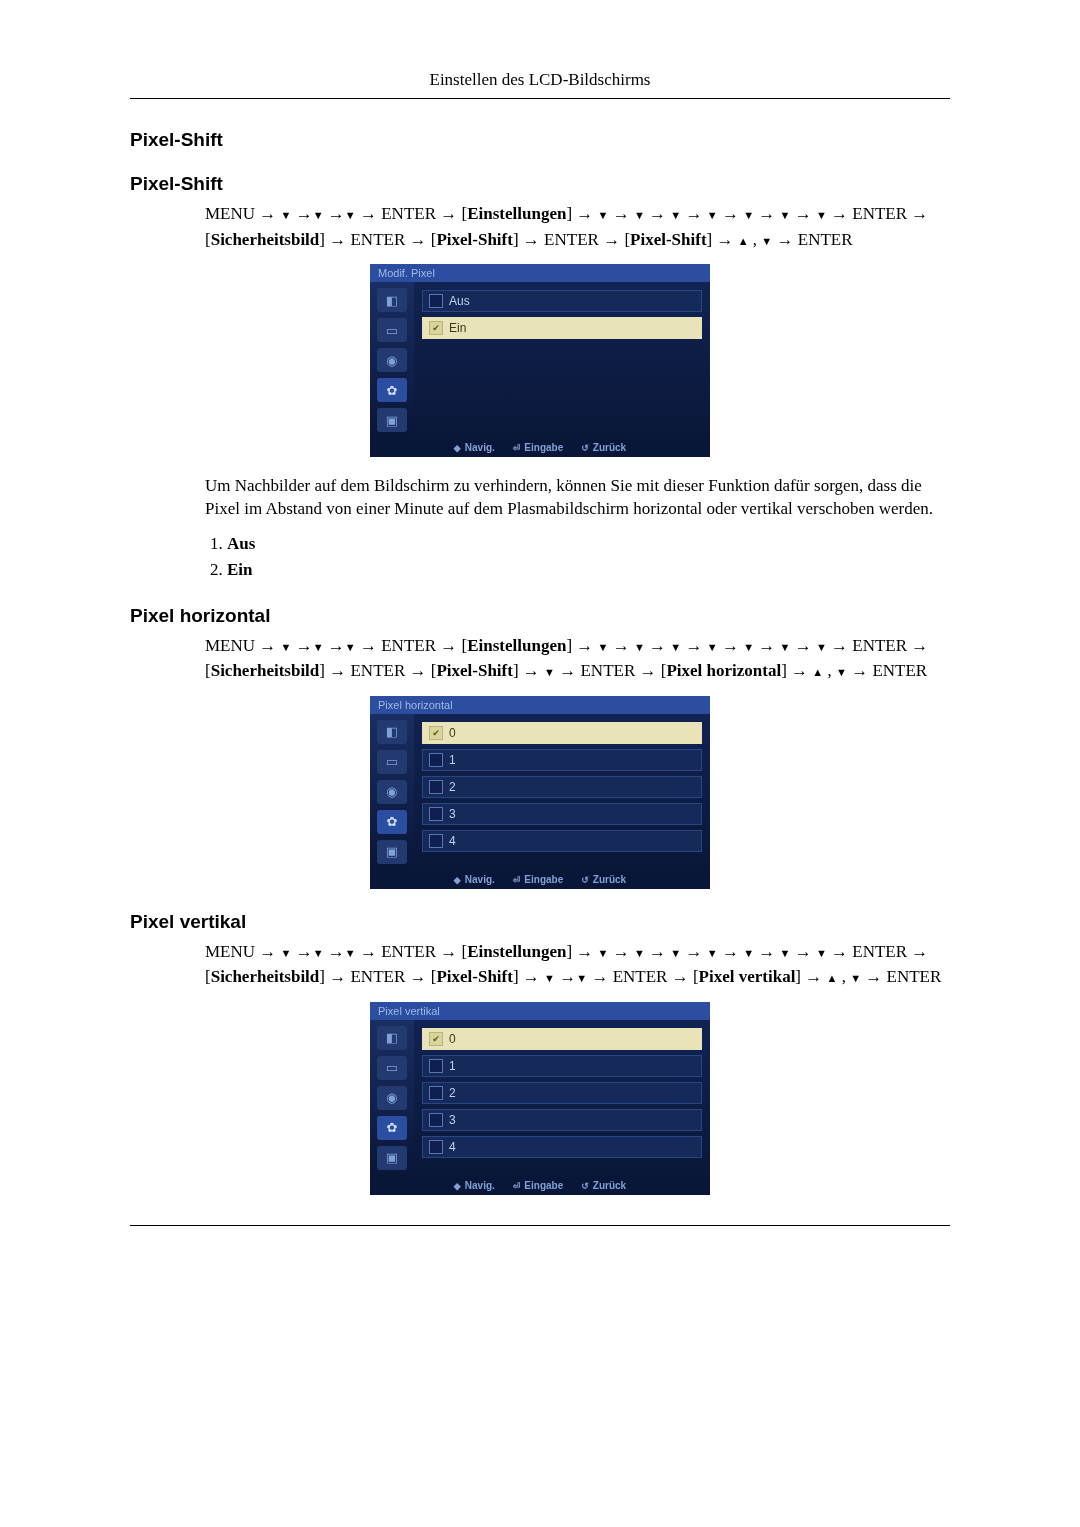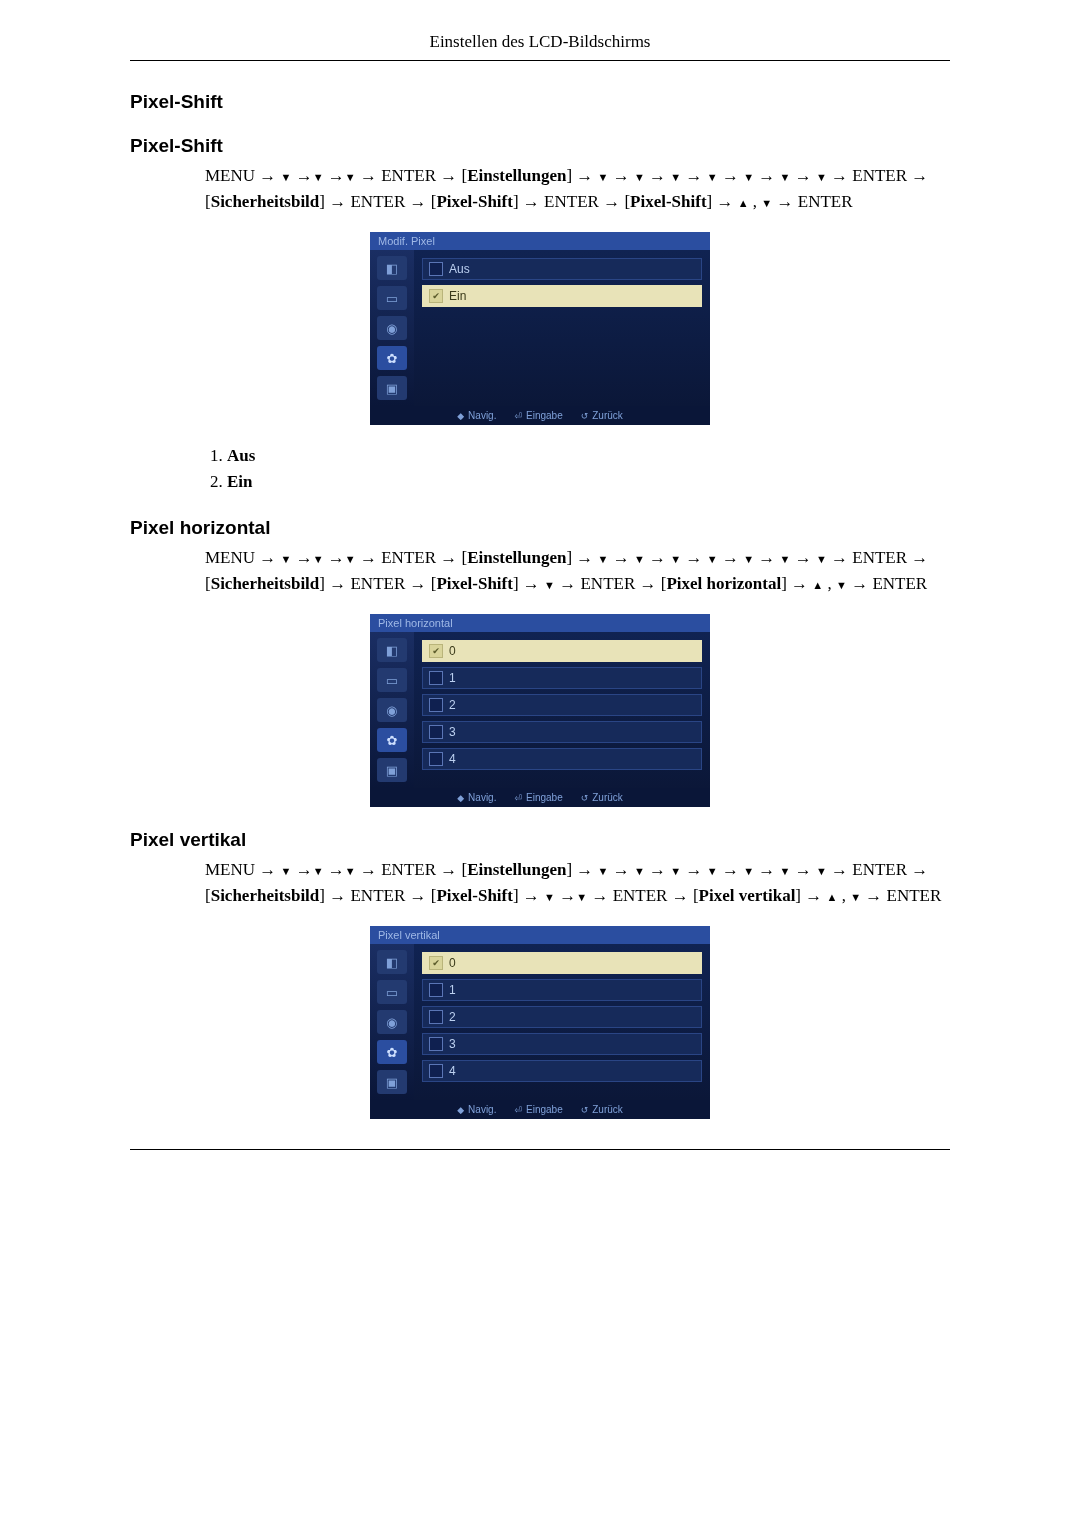--- a/index.html
+++ b/index.html
@@ -5,21 +5,21 @@
   body {
     margin: 0;
     padding: 0;
     background: #fff;
     font-family: "Times New Roman", Times, serif;
     font-size: 17px;
     color: #000;
     width: 1080px;
   }
   .page {
-    padding: 32px 130px 60px 130px;
+    padding: 70px 130px 60px 130px;
   }
   .header-title {
     text-align: center;
     font-size: 17px;
     padding-bottom: 8px;
   }
   .top-rule {
     border: none;
     border-top: 1px solid #000;
     margin: 0 0 30px 0;
@@ -52,21 +52,21 @@
   ol.options {
     margin: 10px 0 0 75px;
     padding-left: 22px;
   }
   ol.options li { padding: 3px 0; }
   ol.options li span { font-weight: bold; }
 
   
   .osd-wrap {
     width: 340px;
-    margin: 18px auto 18px auto;
+    margin: 12px auto 18px auto;
     font-family: Arial, Helvetica, sans-serif;
   }
   .osd-title {
     background: #2b4ea0;
     color: #9fb8e6;
     font-size: 11px;
     padding: 3px 8px;
   }
   .osd-body {
     display: flex;
@@ -136,20 +136,21 @@
     color: #5a5a2a;
   }
   .osd-footer {
     background: #0a1638;
     color: #7fa0d8;
     font-size: 10px;
     padding: 4px 8px;
     display: flex;
     gap: 18px;
     justify-content: center;
+    font-weight: bold;
   }
   .osd-footer span::before {
     margin-right: 4px;
     font-size: 9px;
   }
   .osd-footer .f-nav::before { content: "\25C6"; }
   .osd-footer .f-enter::before { content: "\23CE"; }
   .osd-footer .f-back::before { content: "\21BA"; }
 </style>
 </head>
@@ -223,20 +224,21 @@
           </div>
       </div>
     </div>
     <div class="osd-footer">
       <span class="f-nav">Navig.</span>
       <span class="f-enter">Eingabe</span>
       <span class="f-back">Zurück</span>
     </div>
   </div>
 
+  <div class="body-block">Um Nachbilder auf dem Bildschirm zu verhindern, können Sie mit dieser Funktion dafür sorgen, dass die Pixel im Abstand von einer Minute auf dem Plasmabildschirm horizontal oder vertikal verschoben werden.</div>
 
   <ol class="options">
     <li><span>Aus</span></li>
     <li><span>Ein</span></li>
   </ol>
 
   <h2 class="section">Pixel horizontal</h2>
 
   <div class="nav-path">
     <span>MENU</span>

